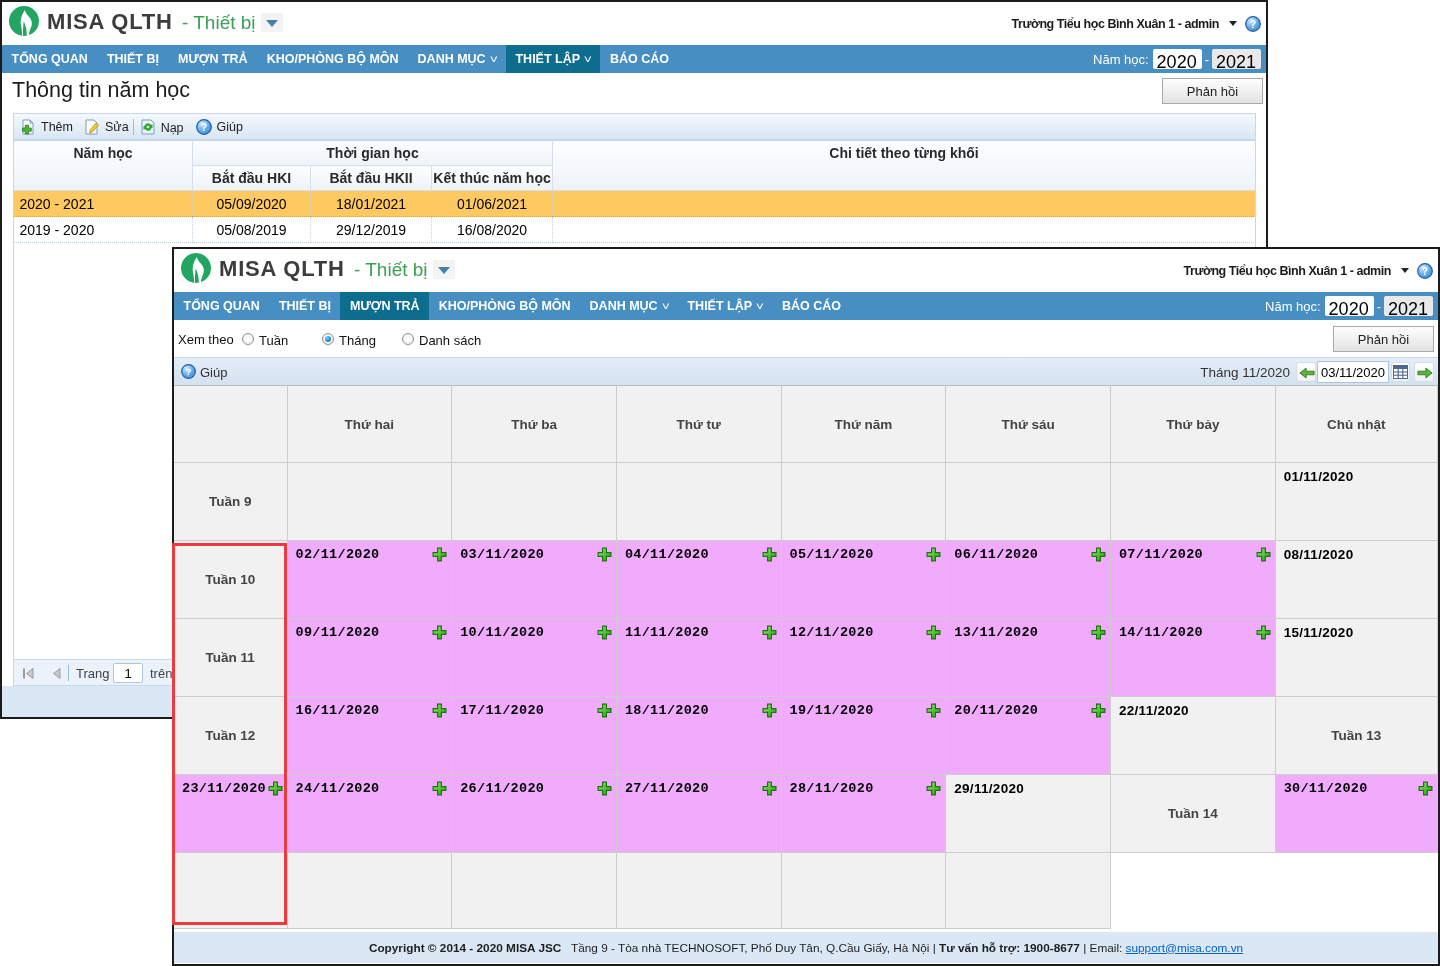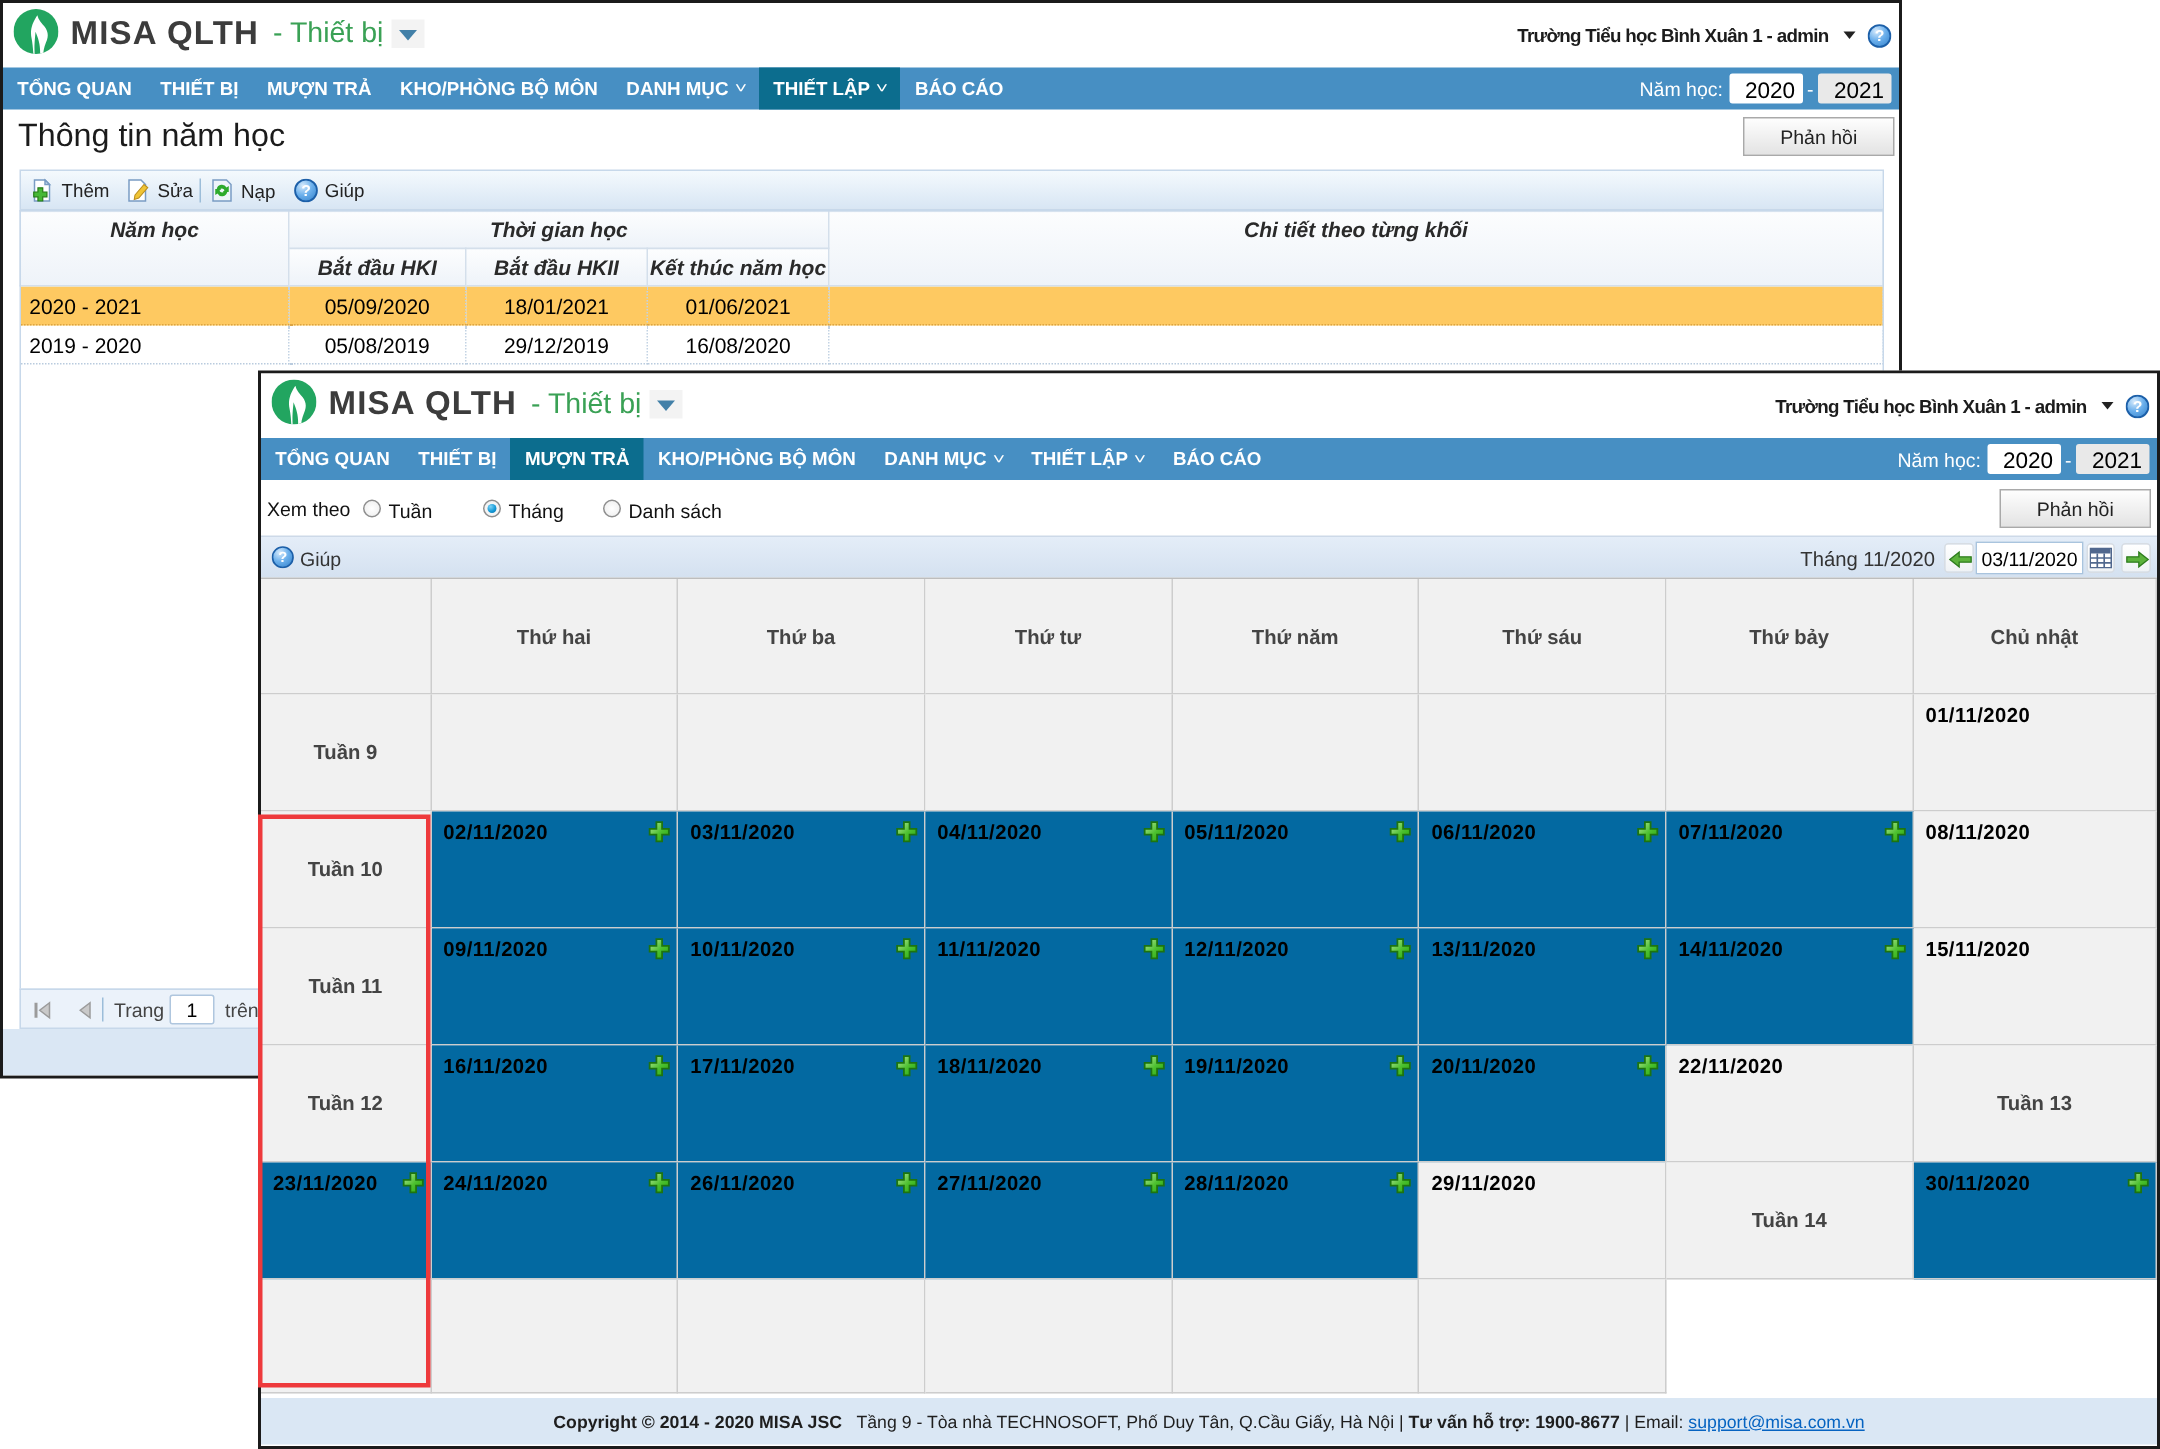--- a/index.html
+++ b/index.html
@@ -29,21 +29,21 @@
 .qicon { margin-left:8px; margin-right:1px; width:16px; height:16px; }
 
 
 .nav { position:relative; height:28px; background:#478fc3; display:flex; }
 .nav .it { display:flex; align-items:center; padding:0 9.5px; color:#fff;
   font-size:12.5px; font-weight:700; white-space:nowrap; }
 .nav .it.act { background:#0c6d8e; }
 .nav .chev { font-size:10px; margin-left:5px; font-weight:400; transform:scaleX(1.4); }
 .navright { position:absolute; right:5px; top:0; height:28px; display:flex; align-items:center;margin-left:48px; }
 .navright .lab { color:#fff; font-size:13px; margin-right:4px; }
-.yrbox { width:49px; height:20px; background:#fff; border-radius:2px; font-size:15px;
+.yrbox { width:49px; height:20px; background:#fff; border-radius:2px; font-size:18px;
   color:#000; text-align:right; padding:3px 5px 0 0; }
 .yrbox.gray { background:#e9e9e9; }
 .navright .dash { color:#fff; margin:0 3px; font-size:13px; }
 
 
 .cfoot { position:absolute; left:0; right:0; bottom:1px; height:31px; background:#dae7f4;
   font-size:11.8px; color:#1e1e1e; display:flex; align-items:center; justify-content:center;
   white-space:pre; }
 .cfoot a { color:#0563c1; text-decoration:underline; }
 #bgwin .cfoot { bottom:0; }
@@ -57,21 +57,21 @@
 .toolbar { position:absolute; left:11px; top:111px; width:1243px; height:27px;
   background:linear-gradient(#f4f9fd,#d8e6f4); border:1px solid #c7d8ea;
   display:flex; align-items:center; font-size:13px; color:#222; }
 .toolbar .tbtn { display:flex; align-items:center; margin-left:6px; font-size:12.5px; }
 .toolbar .tbtn svg { margin-right:5px; }
 .toolbar .sep { width:1px; height:16px; background:#9cbdd9; margin:0 6px 0 4px; }
 
 .grid1 { position:absolute; left:11px; top:138px; width:1243px; border-collapse:collapse;
   table-layout:fixed; }
 .grid1 th { background:linear-gradient(#fcfdfe,#eef3f9); border:1px solid #d4dfeb;
-  font-size:14px; font-weight:700; color:#2a2a2a; height:25px;font-style:italic; }
+  font-size:14px; font-weight:700; color:#2a2a2a; height:25px; }
 .grid1 th.tp { vertical-align:top; padding-top:4px; }
 .grid1 td { font-size:14px; color:#000; height:26px; text-align:center;
   border-right:1px dotted #c3d3e4; border-bottom:1px dotted #b9cbde; }
 .grid1 tr.sel td { background:#fec961; border-bottom:1px dotted #dba443; }
 .grid1 td.l { text-align:left; padding-left:6px; }
 .gbody { position:absolute; left:11px; top:138px; width:1243px; height:520px;
   border:1px solid #c7d8ea; pointer-events:none; }
 .pager { position:absolute; left:11px; top:657px; width:1243px; height:27px;
   background:#ebf2fa; border:1px solid #c7d8ea; display:flex; align-items:center;
   font-size:13px; color:#444; }
@@ -101,21 +101,21 @@
   border:1px solid #a9c4de; font-size:13px; color:#000; text-align:center; padding-top:3px; }
 .calbtn { position:absolute; right:28px; top:4px; width:19px; height:20px;
   border:1px solid #d7dde4; border-radius:3px; background:linear-gradient(#ffffff,#eff2f5); }
 
 .cal { position:absolute; left:0; top:136px; width:1264px; height:543px;
   display:grid; grid-template-columns:113.5px repeat(6,164.7px) 1fr;
   grid-template-rows:77px 78px 78px 78px 78px 78px 76px;
   border-top:1px solid #bdbdbd; }
 .cal .c { border-right:1px solid #cdcdcd; border-bottom:1px solid #cdcdcd;
   background:#f1f1f1; position:relative; }
-.cal .c.w { background:#0369a1; }
+.cal .c.w { background:#f0abfc;font-family:Liberation Mono, monospace; }
 .cal .hc { display:flex; align-items:center; justify-content:center;
   font-size:13.5px; font-weight:700; color:#444; }
 .cal .dt { position:absolute; left:8px; top:6px; font-size:13.5px; font-weight:700; color:#000; letter-spacing:0.3px; }
 .cal .plus { position:absolute; right:4px; top:6px; width:15px; height:15px; }
 .redbox { position:absolute; left:-2px; top:293.5px; width:114.5px; height:382.5px;
   border:3.5px solid #ee3a3c; }
 </style>
 </head>
 <body>
 <svg width="0" height="0" style="position:absolute">

